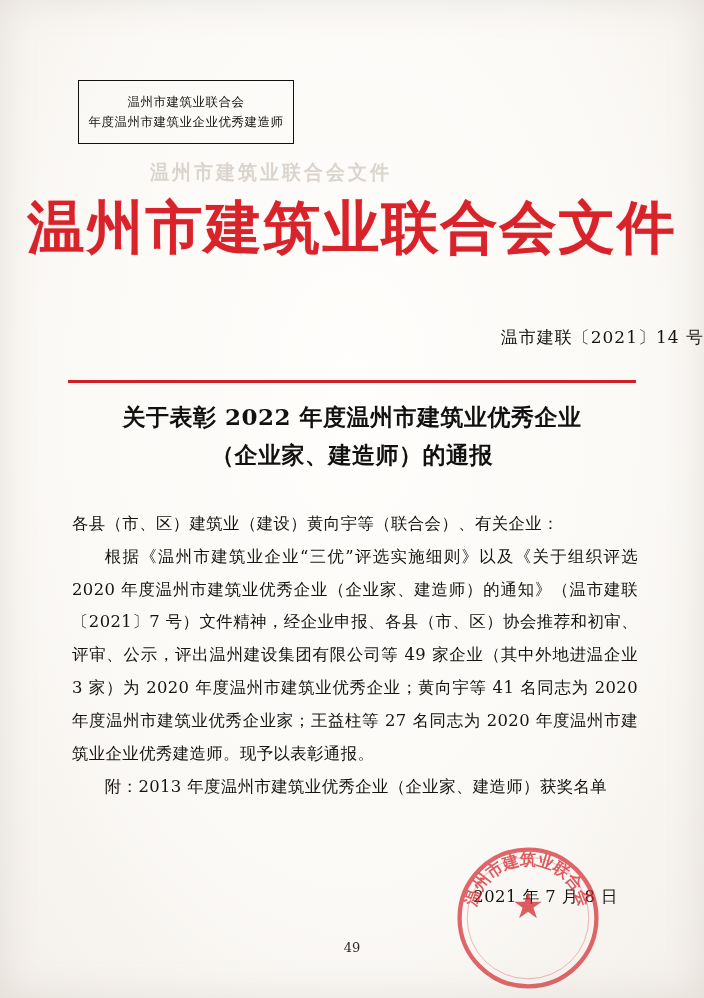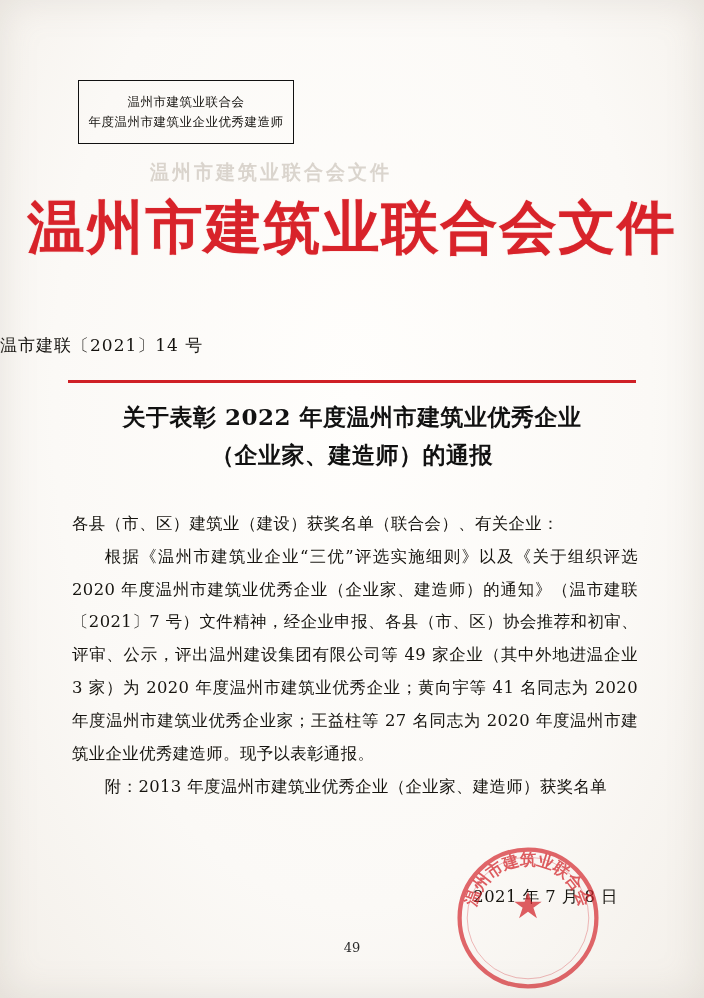--- a/index.html
+++ b/index.html
@@ -75,25 +75,24 @@
     text-shadow: 0 0 1px rgba(216,35,42,0.6);
     line-height: 1.1;
     white-space: nowrap;
   }
 
   .doc-number {
     position: absolute;
     left: 0;
     right: 0;
     top: 326px;
-    text-align: left;
+    text-align: right;
     font-size: 17px;
     color: #15130f;
     letter-spacing: 1px;
-    margin-top: 8px;
   }
 
   .red-rule {
     position: absolute;
     left: 68px;
     width: 568px;
     top: 380px;
     height: 2.5px;
     background: #cf2026;
   }
@@ -174,21 +173,21 @@
   <div class="doc-number">温市建联〔2021〕14 号</div>
 
   <div class="red-rule"></div>
 
   <div class="title">
     <div>关于表彰 2022 年度温州市建筑业优秀企业</div>
     <div>（企业家、建造师）的通报</div>
   </div>
 
   <div class="body-text">
-    <p>各县（市、区）建筑业（建设）获奖名单（联合会）、有关企业：</p>
+    <p>各县（市、区）建筑业（建设）黄向宇等（联合会）、有关企业：</p>
     <p class="indent">根据《温州市建筑业企业“三优”评选实施细则》以及《关于组织评选 2020 年度温州市建筑业优秀企业（企业家、建造师）的通知》（温市建联〔2021〕7 号）文件精神，经企业申报、各县（市、区）协会推荐和初审、评审、公示，评出温州建设集团有限公司等 49 家企业（其中外地进温企业 3 家）为 2020 年度温州市建筑业优秀企业；黄向宇等 41 名同志为 2020 年度温州市建筑业优秀企业家；王益柱等 27 名同志为 2020 年度温州市建筑业企业优秀建造师。现予以表彰通报。</p>
     <p class="indent">附：2013 年度温州市建筑业优秀企业（企业家、建造师）获奖名单</p>
   </div>
 
   <div class="date-line">2021 年 7 月 8 日</div>
 
   <svg class="stamp" viewBox="0 0 160 160">
     <circle cx="80" cy="80" r="72" fill="none" stroke="#d3262c" stroke-width="4.5" opacity="0.85"></circle>
     <circle cx="80" cy="80" r="64" fill="none" stroke="#d3262c" stroke-width="1" opacity="0.4"></circle>
     <path id="sealArc" d="M 24 80 A 56 56 0 0 1 136 80" fill="none" stroke="none"></path>

